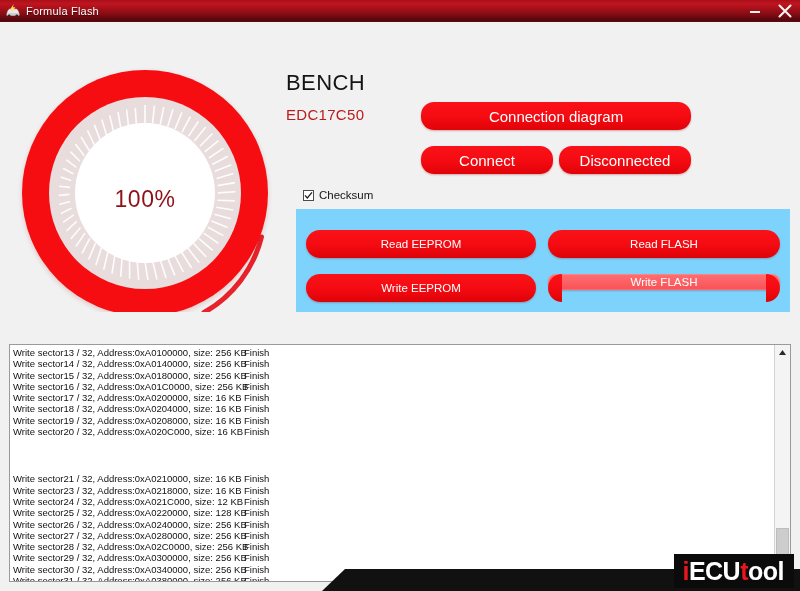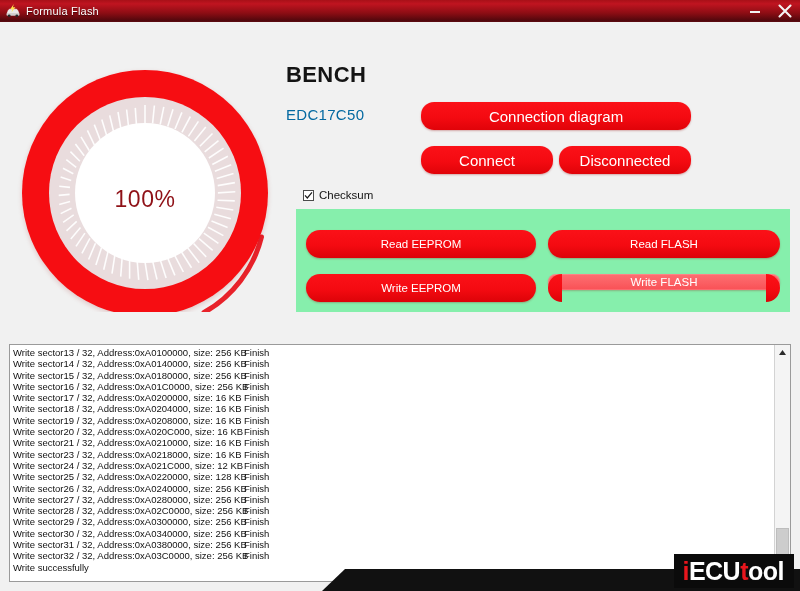--- a/index.html
+++ b/index.html
@@ -77,27 +77,27 @@
     width: 140px; height: 140px; border-radius: 50%;
     background: #ffffff;
     display: flex; align-items: center; justify-content: center;
   }
   .gauge-pct {
     color: #8f1117; font-size: 23px; letter-spacing: .5px; margin-top: 12px;
   }
 
   
   .hdr-bench {
-    position: absolute; left: 286px; top: 40px;
-    font-size: 22px; font-weight: bold; color: #141414;
+    position: absolute; left: 286px; top: 48px;
+    font-size: 22px; font-weight: normal; color: #141414;
     letter-spacing: .4px;
   }
   .hdr-ecu {
     position: absolute; left: 286px; top: 84px;
-    font-size: 15px; color: #0369a1; letter-spacing: .3px;
+    font-size: 15px; color: #b91c1c; letter-spacing: .3px;
   }
 
   
   .btn {
     position: absolute;
     background: linear-gradient(180deg, #fb1118 0%, #f40a11 55%, #e00309 100%);
     border: none; border-radius: 13px;
     color: #ffffff; font-size: 15px;
     display: flex; align-items: center; justify-content: center;
     box-shadow: 0 1px 2px rgba(140,0,0,.30);
@@ -116,21 +116,21 @@
   .chk-box {
     width: 11px; height: 11px; background: #ffffff;
     border: 1px solid #4b4b4b; position: relative; flex: 0 0 auto;
   }
   .chk-box svg { position: absolute; left: 0; top: 0; }
   .chk-label { font-size: 11.5px; color: #141414; }
 
   
   .panel {
     position: absolute; left: 296px; top: 187px; width: 494px; height: 106px;
-    background: #86efac;
+    background: #7dd3fc;
   }
   .panel-btn {
     position: absolute;
     border-radius: 14px; border: none;
     color: #ffffff; font-size: 11.5px;
     display: flex; align-items: center; justify-content: center;
     cursor: default; user-select: none; white-space: nowrap;
     background: linear-gradient(180deg, #fb1118 0%, #f40a11 55%, #dc0308 100%);
     box-shadow: 0 1px 2px rgba(140,0,0,.28);
   }
@@ -345,21 +345,21 @@
     <div class="logbox">
       <div class="loglist" id="loglist">
           <div class="logline"><span class="txt" style="width: 227px;">Write sector13 / 32, Address:0xA0100000, size: 256 KB</span><span class="status">Finish</span></div>
           <div class="logline"><span class="txt" style="width: 227px;">Write sector14 / 32, Address:0xA0140000, size: 256 KB</span><span class="status">Finish</span></div>
           <div class="logline"><span class="txt" style="width: 227px;">Write sector15 / 32, Address:0xA0180000, size: 256 KB</span><span class="status">Finish</span></div>
           <div class="logline"><span class="txt" style="width: 227px;">Write sector16 / 32, Address:0xA01C0000, size: 256 KB</span><span class="status">Finish</span></div>
           <div class="logline"><span class="txt" style="width: 227px;">Write sector17 / 32, Address:0xA0200000, size: 16 KB</span><span class="status">Finish</span></div>
           <div class="logline"><span class="txt" style="width: 227px;">Write sector18 / 32, Address:0xA0204000, size: 16 KB</span><span class="status">Finish</span></div>
           <div class="logline"><span class="txt" style="width: 227px;">Write sector19 / 32, Address:0xA0208000, size: 16 KB</span><span class="status">Finish</span></div>
           <div class="logline"><span class="txt" style="width: 227px;">Write sector20 / 32, Address:0xA020C000, size: 16 KB</span><span class="status">Finish</span></div>
-          <div class="logline"><span class="txt" style="width: 227px;">Write sector21 / 32, Address:0xA0210000, size: 16 KB</span><span class="status">Finish</span></div>
+          <div class="logline"><span class="txt" style="width: 227px; margin-top: 36px;">Write sector21 / 32, Address:0xA0210000, size: 16 KB</span><span class="status">Finish</span></div>
           <div class="logline"><span class="txt" style="width: 227px;">Write sector23 / 32, Address:0xA0218000, size: 16 KB</span><span class="status">Finish</span></div>
           <div class="logline"><span class="txt" style="width: 227px;">Write sector24 / 32, Address:0xA021C000, size: 12 KB</span><span class="status">Finish</span></div>
           <div class="logline"><span class="txt" style="width: 227px;">Write sector25 / 32, Address:0xA0220000, size: 128 KB</span><span class="status">Finish</span></div>
           <div class="logline"><span class="txt" style="width: 227px;">Write sector26 / 32, Address:0xA0240000, size: 256 KB</span><span class="status">Finish</span></div>
           <div class="logline"><span class="txt" style="width: 227px;">Write sector27 / 32, Address:0xA0280000, size: 256 KB</span><span class="status">Finish</span></div>
           <div class="logline"><span class="txt" style="width: 227px;">Write sector28 / 32, Address:0xA02C0000, size: 256 KB</span><span class="status">Finish</span></div>
           <div class="logline"><span class="txt" style="width: 227px;">Write sector29 / 32, Address:0xA0300000, size: 256 KB</span><span class="status">Finish</span></div>
           <div class="logline"><span class="txt" style="width: 227px;">Write sector30 / 32, Address:0xA0340000, size: 256 KB</span><span class="status">Finish</span></div>
           <div class="logline"><span class="txt" style="width: 227px;">Write sector31 / 32, Address:0xA0380000, size: 256 KB</span><span class="status">Finish</span></div>
           <div class="logline"><span class="txt" style="width: 227px;">Write sector32 / 32, Address:0xA03C0000, size: 256 KB</span><span class="status">Finish</span></div>

